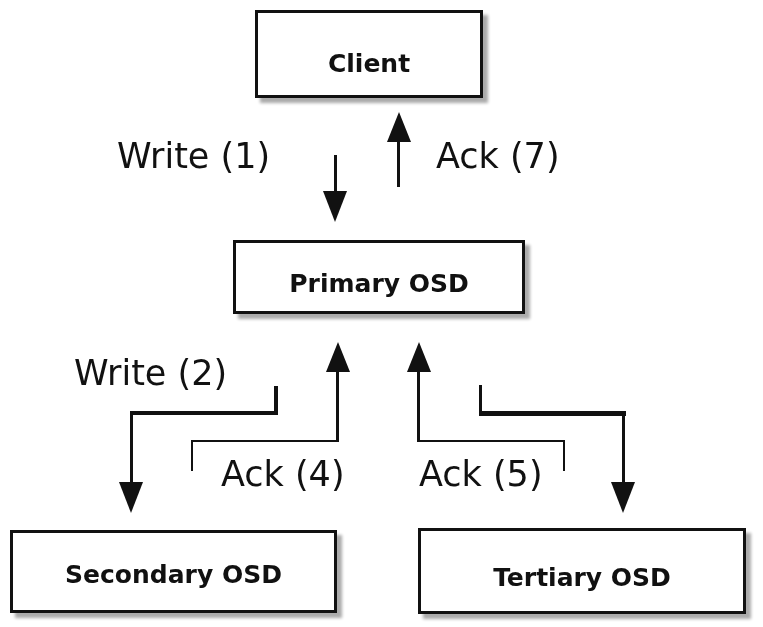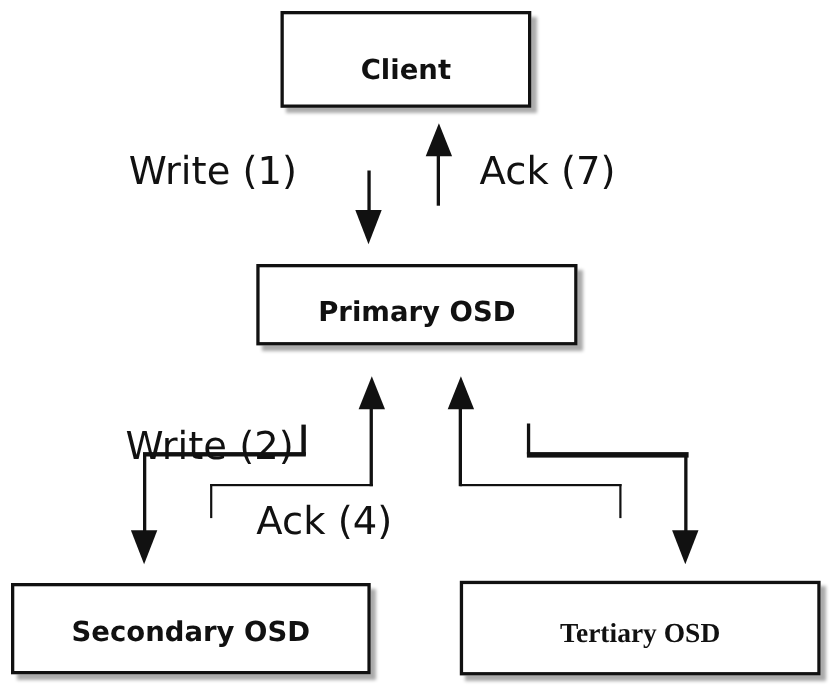--- a/index.html
+++ b/index.html
@@ -58,28 +58,29 @@
   </div>
 
   <div class="node" style="left:233px; top:240px; width:292px; height:74px;">
     <span>Primary OSD</span>
   </div>
 
   <div class="node" style="left:10px; top:530px; width:327px; height:83px; padding-top:6px;">
     <span>Secondary OSD</span>
   </div>
 
-  <div class="node" style="left:418px; top:528px; width:328px; height:86px; padding-top:12px;font-family:Liberation Serif, serif;">
+  <div class="node" style="left:418px; top:528px; width:328px; height:86px; padding-top:12px;">
     <span>Tertiary OSD</span>
   </div>
 
   <div class="edge-label" style="left:117px; top:136px;">Write (1)</div>
   <div class="edge-label" style="left:436px; top:136px;">Ack (7)</div>
-  <div class="edge-label" style="left:74px; top:386px;margin-left:40px;">Write (2)</div>
-  <div class="edge-label" style="left:233px; top:454px;">Ack (4)</div>
+  <div class="edge-label" style="left:74px; top:353px;">Write (2)</div>
+  <div class="edge-label" style="left:221px; top:454px;">Ack (4)</div>
+  <div class="edge-label" style="left:419px; top:454px;">Ack (5)</div>
 
   <div>
     <div class="seg" style="left:334px; top:155px; width:3px; height:38px;"></div>
     <div class="head down" style="left:323px; top:191px;"></div>
   </div>
 
   <div>
     <div class="head up" style="left:387px; top:112px;"></div>
     <div class="seg" style="left:397px; top:140px; width:3px; height:47px;"></div>
   </div>

